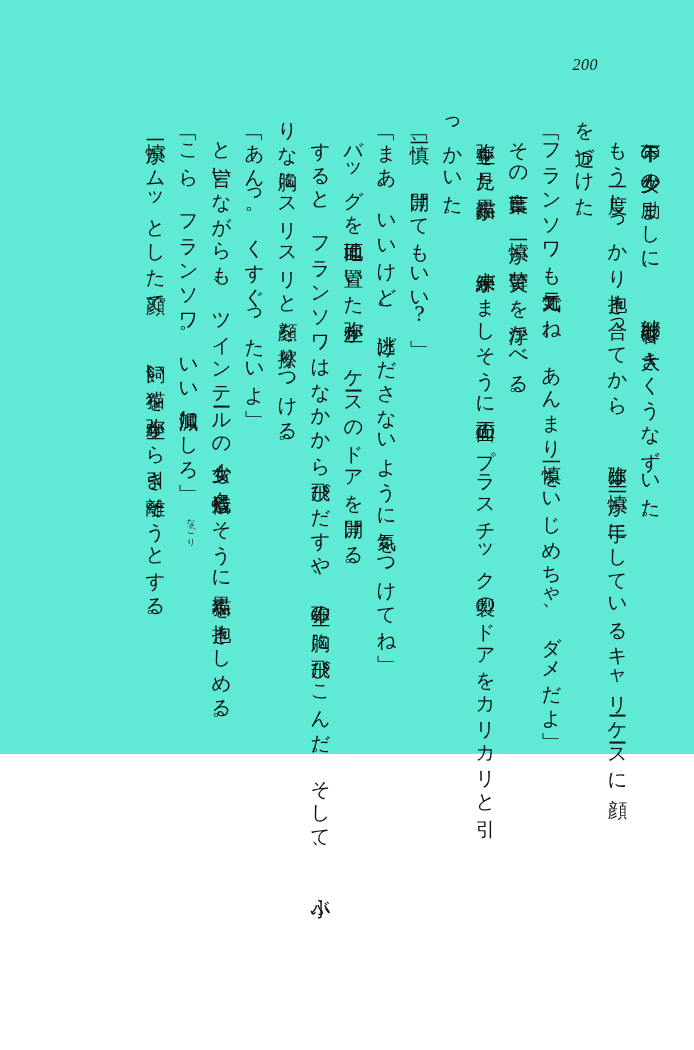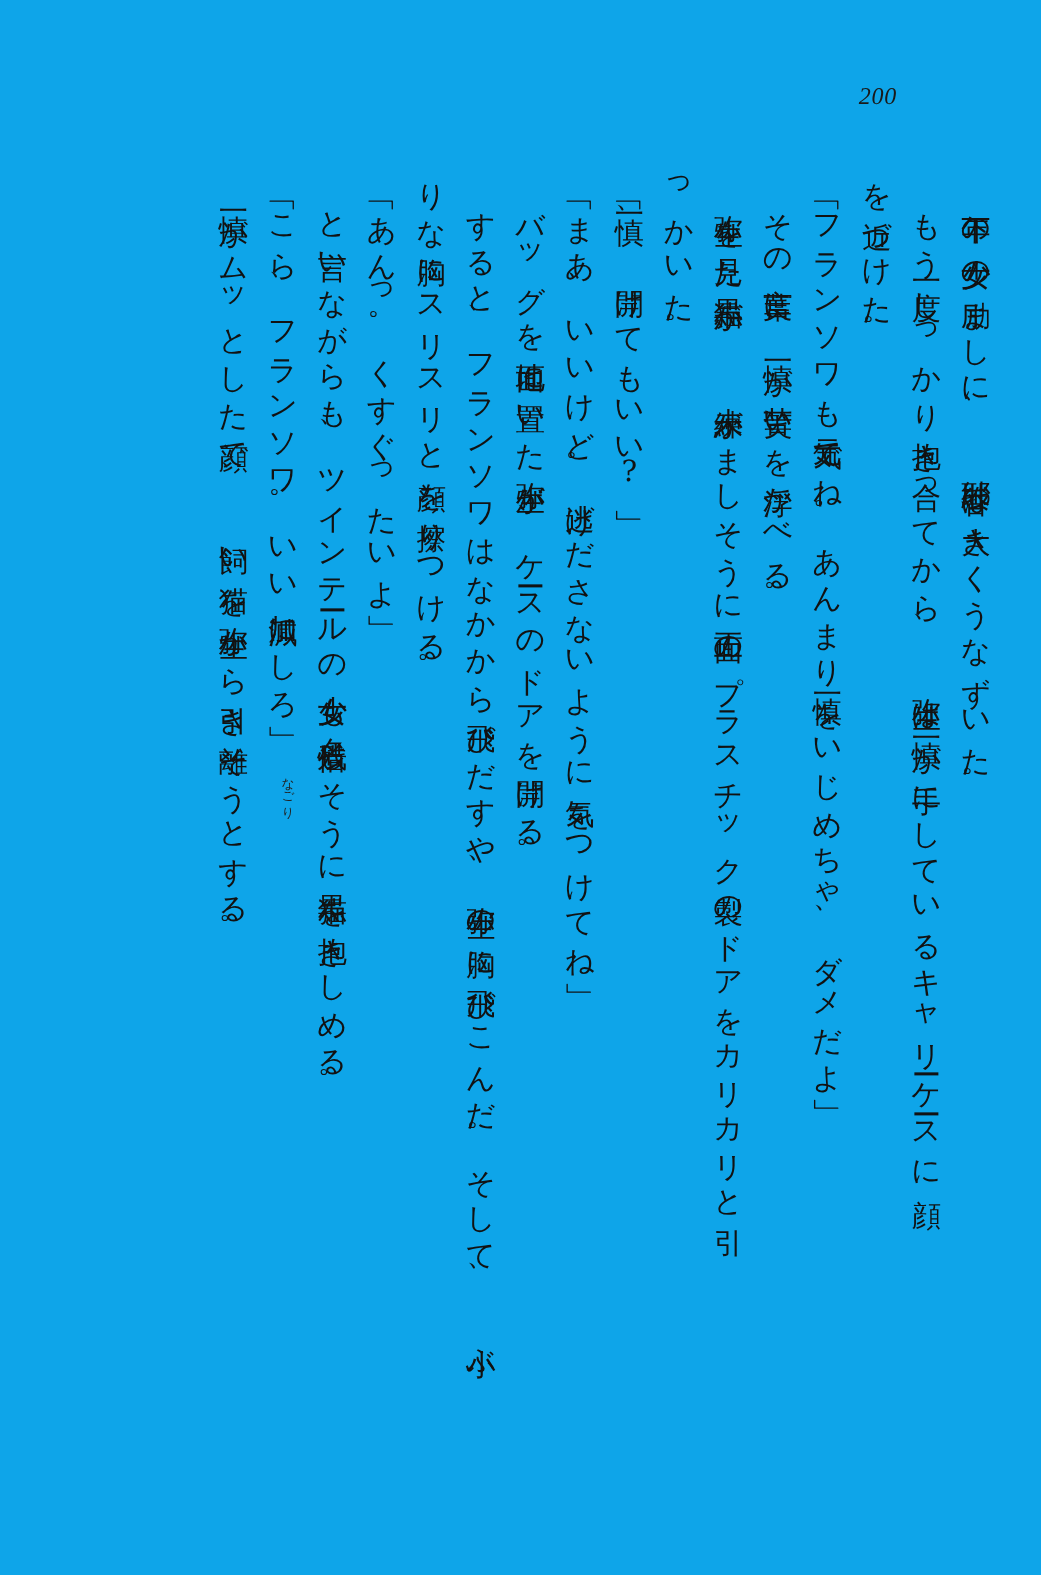--- a/index.html
+++ b/index.html
@@ -14,22 +14,22 @@
     color: #111111;
     position: relative;
     overflow: hidden;
   }
 
   .page {
     position: absolute;
     left: 0;
     top: 0;
     width: 694px;
-    height: 1050px;
-    background: #0ea5e9;
+    height: 754px;
+    background: #5eead4;
   }
 
   
   .page-number {
     position: absolute;
     top: 56px;
     right: 96px;
     font-size: 16px;
     font-family: "Liberation Serif", "DejaVu Serif", serif;
     font-style: italic;

